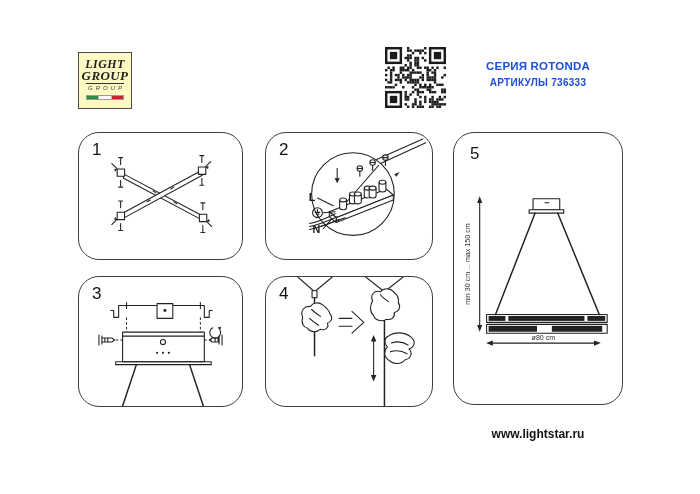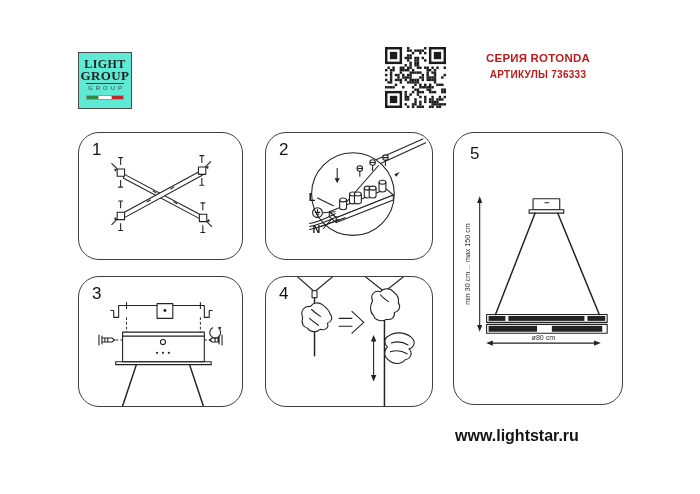--- a/index.html
+++ b/index.html
@@ -7,37 +7,37 @@
     --flag-green:#2e8b47;
     --flag-red:#c1272d;
   }
   *{box-sizing:border-box;}
   html,body{margin:0;padding:0;background:#ffffff;}
   .page{position:relative;width:700px;height:494px;background:#fff;overflow:hidden;
         font-family:"Liberation Sans",sans-serif;color:var(--ink);}
 
   
   .logo{position:absolute;left:78px;top:52px;width:54px;height:57px;
-        border:1.6px solid #4a4a4a;text-align:center;background:#5eead4;}
+        border:1.6px solid #4a4a4a;text-align:center;background:#fef9c3;font-style:italic;}
   .logo .w1{font-family:"Liberation Serif",serif;font-weight:700;font-size:12px;line-height:11px;margin-top:6px;letter-spacing:.4px;}
   .logo .w2{font-family:"Liberation Serif",serif;font-weight:700;font-size:13px;line-height:12px;letter-spacing:.4px;}
   .logo .rule{height:1px;background:#333;width:38px;margin:1px auto 1px;}
   .logo .w3{font-size:6px;letter-spacing:3px;line-height:7px;color:#444;padding-left:3px;}
   .logo .flag{display:flex;width:38px;height:5px;margin:3px auto 0;border:.5px solid #999;}
   .logo .flag span{flex:1;}
   .logo .flag .g{background:var(--flag-green);}
   .logo .flag .w{background:#fdfdfd;border-left:.5px solid #bbb;border-right:.5px solid #bbb;}
   .logo .flag .r{background:var(--flag-red);}
 
   .title{position:absolute;left:140px;top:61px;width:232px;text-align:center;
          font-size:14.5px;font-weight:700;line-height:18px;color:#171717;}
 
   .qr{position:absolute;left:385px;top:47px;width:61px;height:61px;}
 
-  .series-block{position:absolute;left:455px;top:52px;width:166px;text-align:center;color:#b91c1c;}
+  .series-block{position:absolute;left:455px;top:60px;width:166px;text-align:center;color:#1d4ed8;}
   .series-block .series{font-size:11.5px;font-weight:700;letter-spacing:.2px;}
   .series-block .articles{font-size:10px;font-weight:700;margin-top:5px;letter-spacing:.3px;}
 
   
   .panel{position:absolute;border:1.4px solid #3f3f3f;border-radius:21px;background:#fff;}
   .panel svg{position:absolute;left:0;top:0;width:100%;height:100%;}
   .panel .num{position:absolute;left:13px;top:7px;font-size:17px;font-weight:400;color:#131313;}
   .p1{left:78px; top:132px;width:165px;height:128px;}
   .p2{left:265px;top:132px;width:168px;height:128px;}
   .p3{left:78px; top:276px;width:165px;height:131px;}
@@ -48,22 +48,22 @@
   
   .ln {stroke:var(--ink);fill:none;stroke-width:1.1;stroke-linecap:round;stroke-linejoin:round;}
   .lnw{stroke:var(--ink);fill:none;stroke-width:1.5;stroke-linecap:round;}
   .wf {fill:#ffffff;stroke:var(--ink);stroke-width:1.1;stroke-linejoin:round;}
   .blk{fill:var(--ink);stroke:none;}
   .dsh{stroke:var(--ink);fill:none;stroke-width:1;stroke-dasharray:2.6 2.2;}
   .lbl{font:700 11px "Liberation Sans",sans-serif;fill:var(--ink);}
   .dim{font:7.2px "Liberation Sans",sans-serif;fill:#2e2e2e;}
 
   
-  .website{position:absolute;left:455px;top:427px;width:166px;text-align:left;
-           font-size:16px;font-weight:700;color:#131313;}
+  .website{position:absolute;left:455px;top:427px;width:166px;text-align:center;
+           font-size:12px;font-weight:700;color:#131313;}
 </style>
 </head>
 <body>
 
 <div class="page">
 
   <div class="logo">
     <div class="w1">LIGHT</div>
     <div class="w2">GROUP</div>
     <div class="rule"></div>

